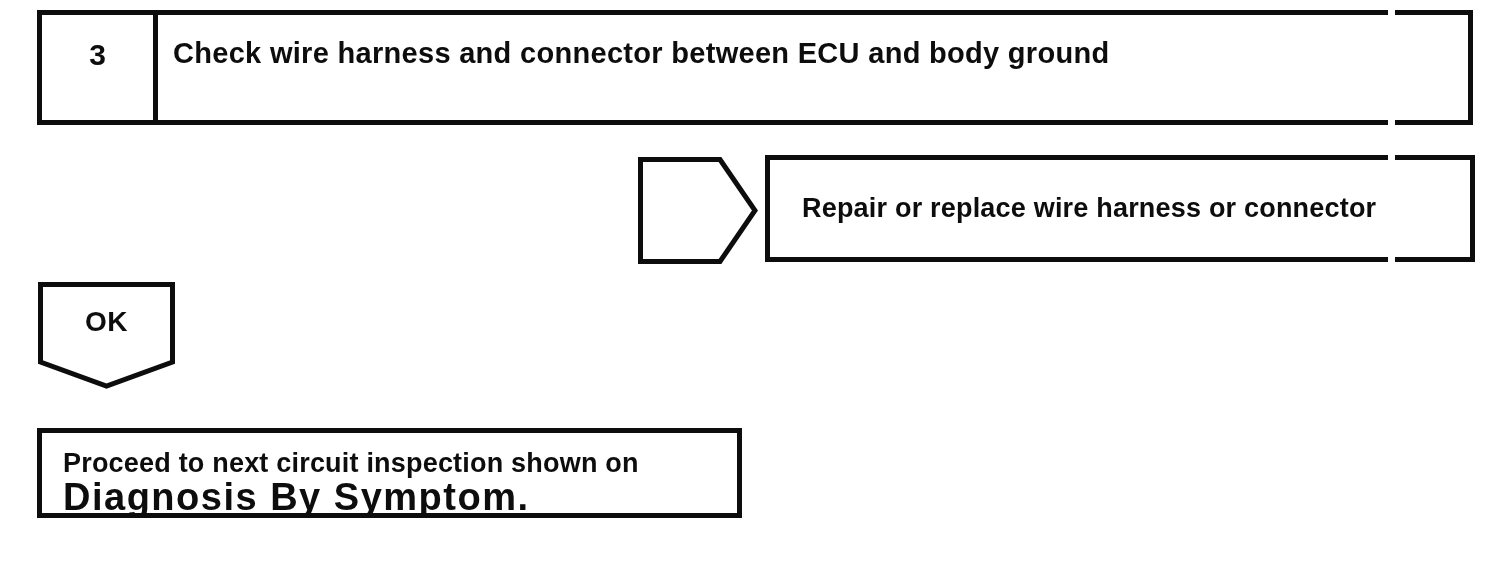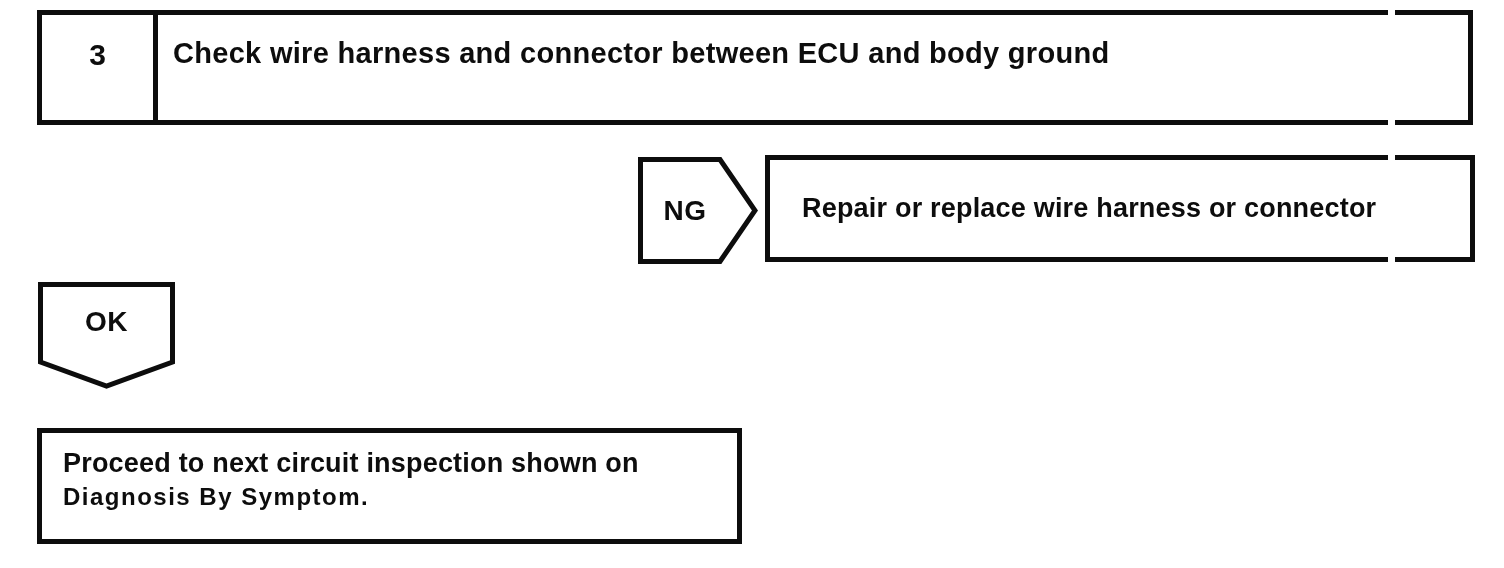--- a/index.html
+++ b/index.html
@@ -86,32 +86,32 @@
     width: 100%; height: 80px;
     display: flex; align-items: center; justify-content: center;
     font-size: 28px;
     letter-spacing: 0.5px;
   }
 
   
   .proceed-box {
     position: absolute;
     left: 37px; top: 428px;
-    width: 705px; height: 116px;
+    width: 705px; height: 90px;
     border: 5px solid var(--ink);
     padding: 13px 10px 0 21px;
     background: var(--paper);
   }
   .proceed-line1 {
     font-size: 27px;
     line-height: 34px;
     letter-spacing: 0.2px;
   }
   .proceed-line2 {
-    font-size: 24px;
+    font-size: 38px;
     line-height: 34px;
     letter-spacing: 1.5px;
   }
 
   
   .scan-gap {
     position: absolute;
     left: 1388px; top: 0;
     width: 7px; height: 300px;
     background: var(--paper);
@@ -127,21 +127,20 @@
 
   <div class="step-box">
     <div class="step-number-cell">3</div>
     <div class="step-title-cell">Check wire harness and connector between ECU and body ground</div>
   </div>
 
   <div class="ng-connector">
     <svg viewBox="0 0 120 107" aria-hidden="true">
       <polygon class="shape-stroke" points="2.5,2.5 82,2.5 117,53.5 82,104.5 2.5,104.5"></polygon>
     </svg>
-    <span class="ng-label">NG</span>
   </div>
 
   <div class="ng-action-box">
     <span>Repair or replace wire harness or connector</span>
   </div>
 
   <div class="ok-connector">
     <svg viewBox="0 0 137 107" aria-hidden="true">
       <polygon class="shape-stroke" points="2.5,2.5 134.5,2.5 134.5,80 68.5,104 2.5,80"></polygon>
     </svg>

